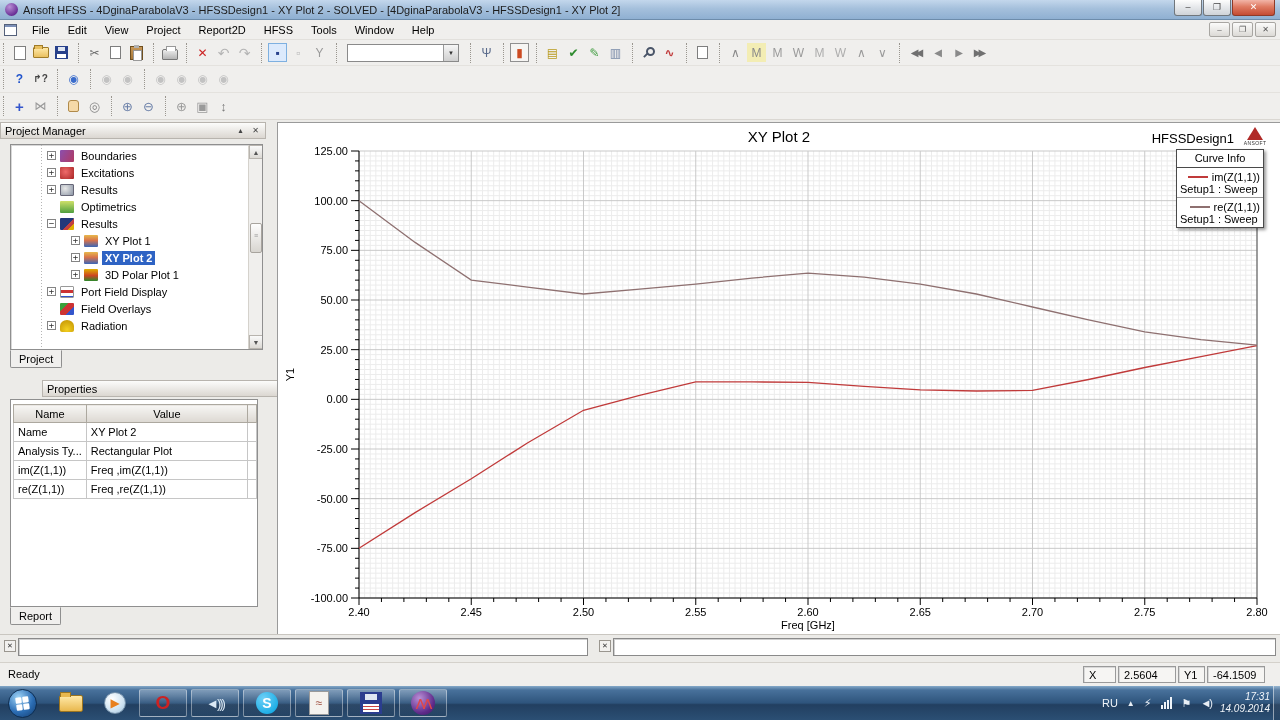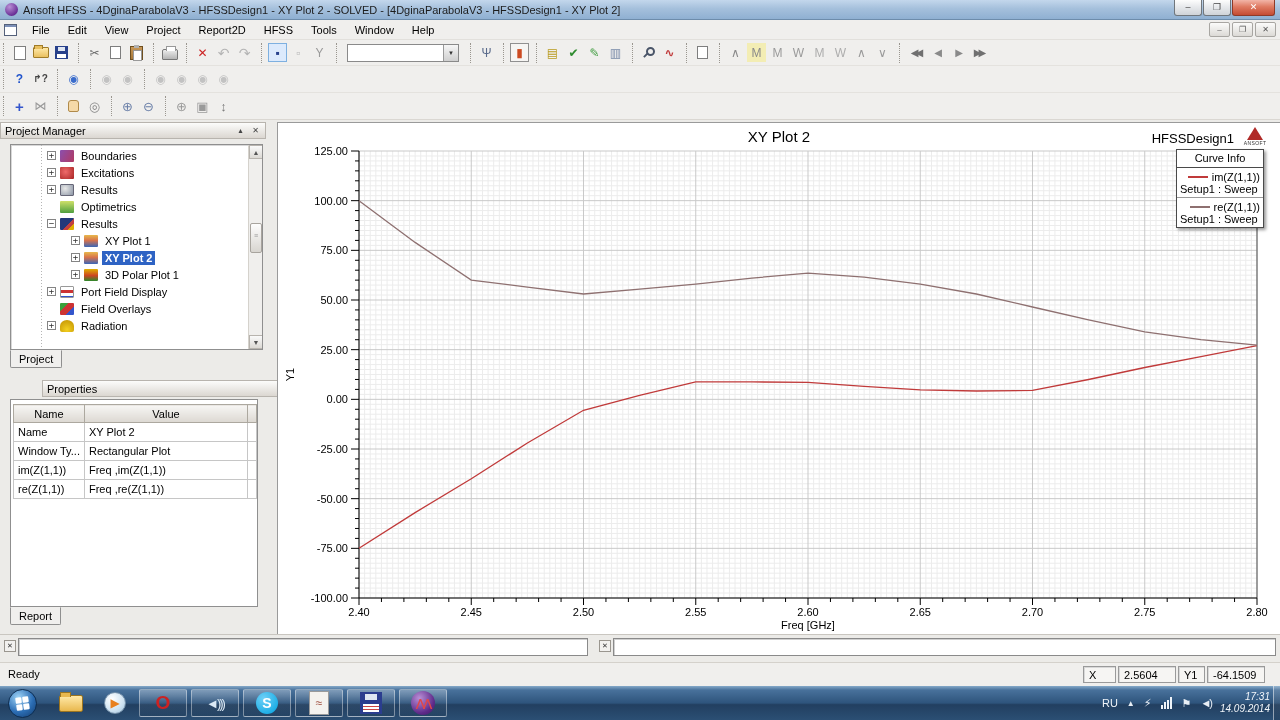--- a/index.html
+++ b/index.html
@@ -428,21 +428,21 @@
         <th style="width:8px;"></th>
       </tr>
     </thead>
     <tbody id="props-rows">
         <tr>
           <td class="c-name">Name</td>
           <td class="c-val">XY Plot 2</td>
           <td></td>
         </tr>
         <tr>
-          <td class="c-name">Window Ty...</td>
+          <td class="c-name">Analysis Ty...</td>
           <td class="c-val">Rectangular Plot</td>
           <td></td>
         </tr>
         <tr>
           <td class="c-name">im(Z(1,1))</td>
           <td class="c-val">Freq ,im(Z(1,1))</td>
           <td></td>
         </tr>
         <tr>
           <td class="c-name">re(Z(1,1))</td>

